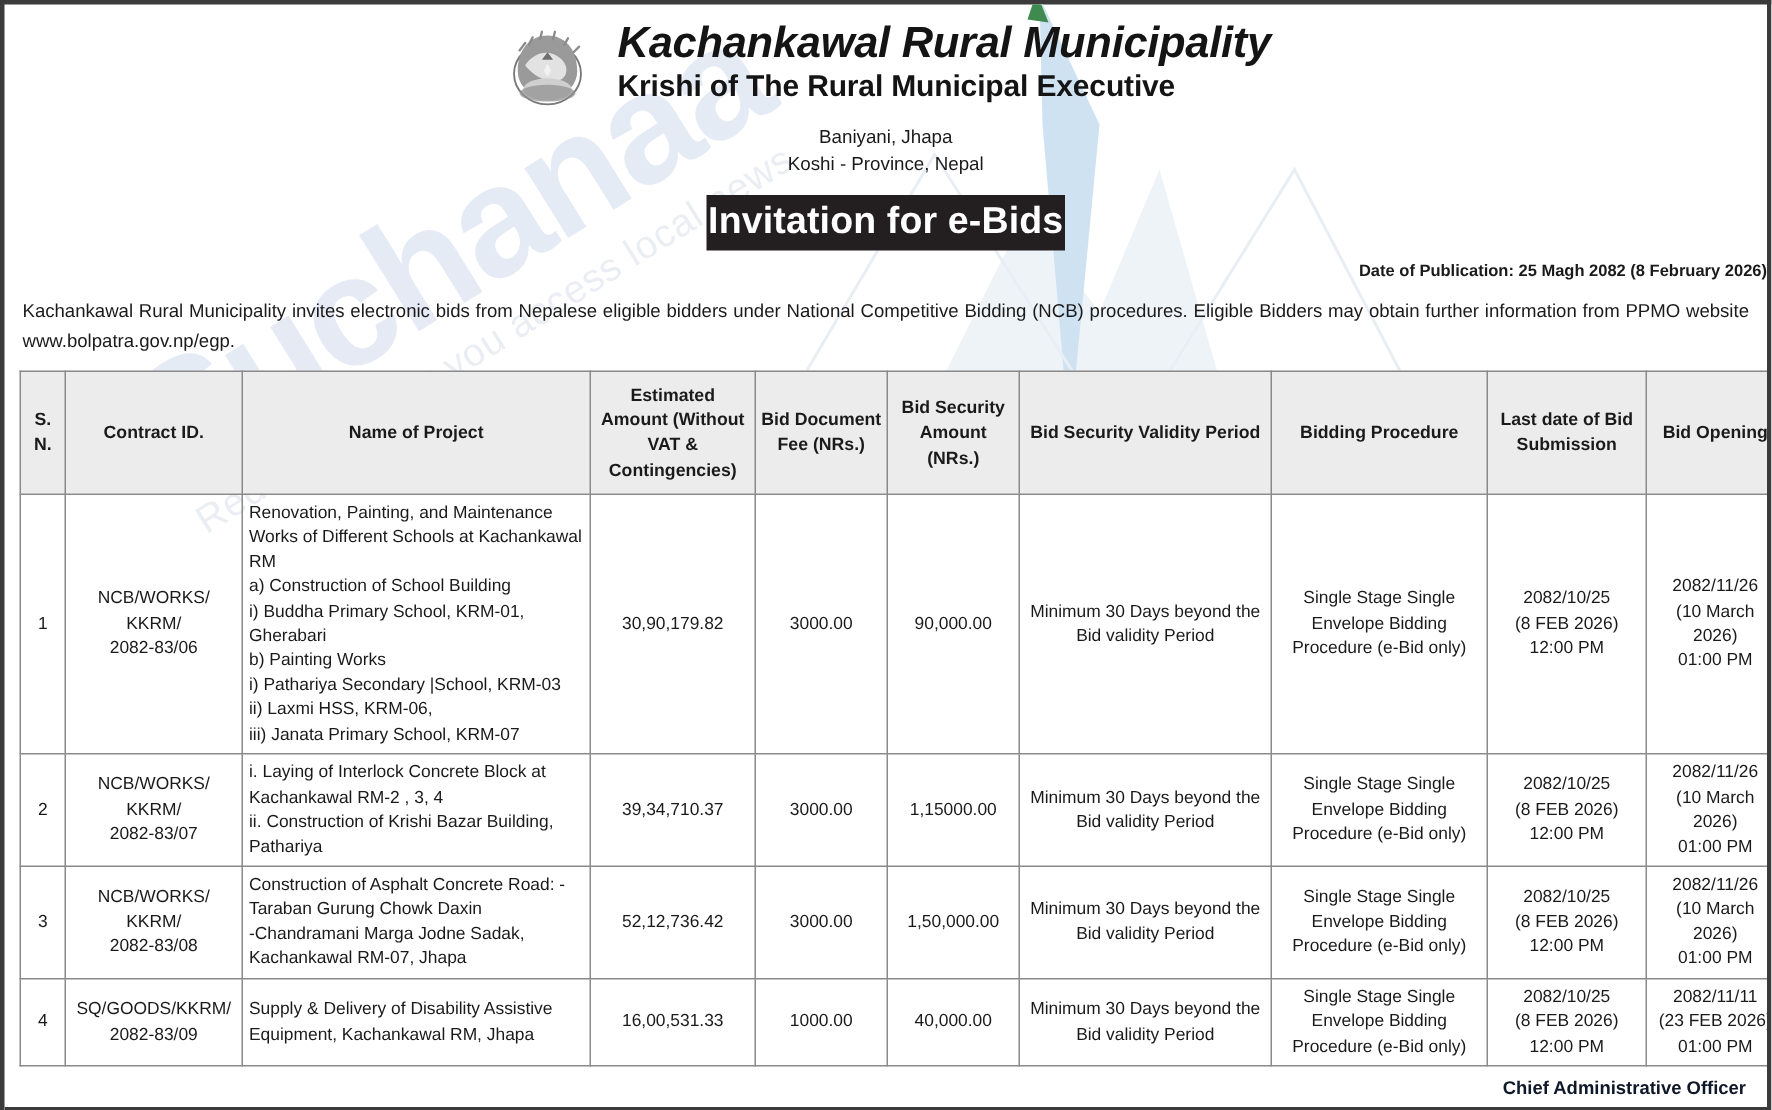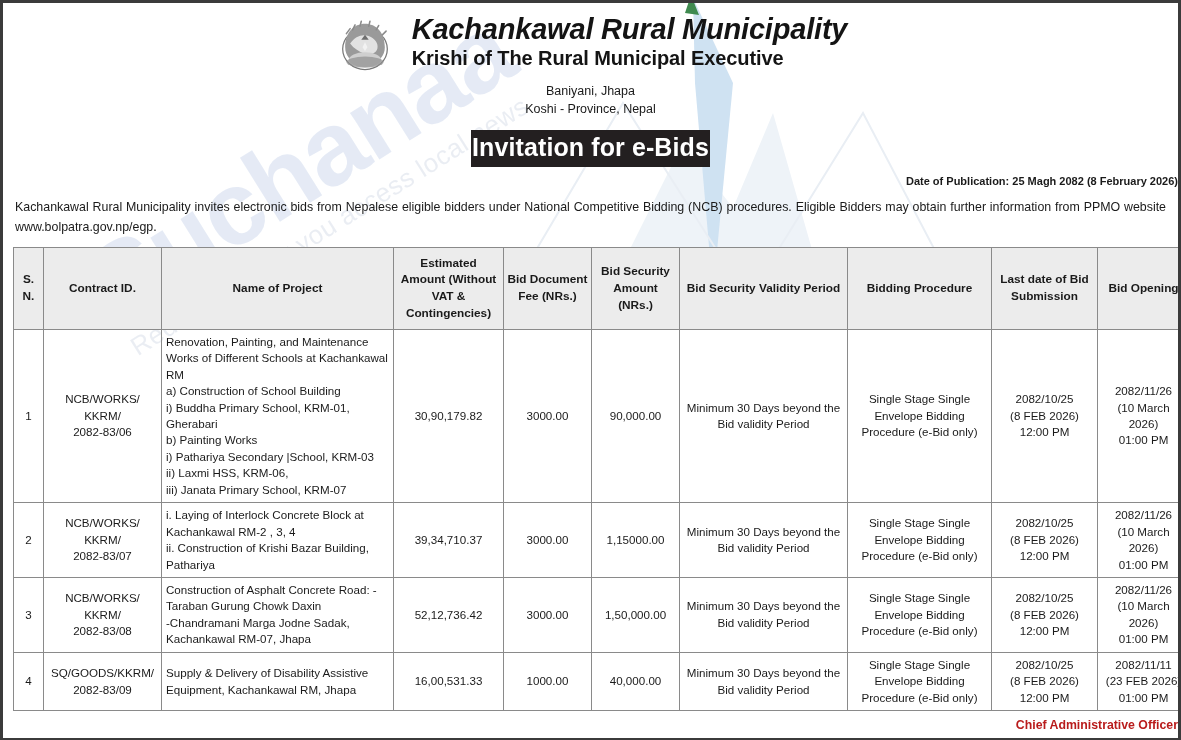--- a/index.html
+++ b/index.html
@@ -117,21 +117,21 @@
   col.w-val{width:168px;}
   col.w-proc{width:144px;}
   col.w-last{width:106px;}
   col.w-open{width:92px;}
 
   .multi{white-space:pre-line;}
 
   .signer{
     text-align:right;
     font-size:12.3px;font-weight:700;
-    margin:7px 0 0 0;color:#b91c1c;
+    margin:7px 14px 0 0;color:#0f172a;
   }
   .rule{
     border-bottom:2px solid #3b3b3b;
     margin-top:6px;
   }
 </style>
 </head>
 <body>
 
 <div class="page">

